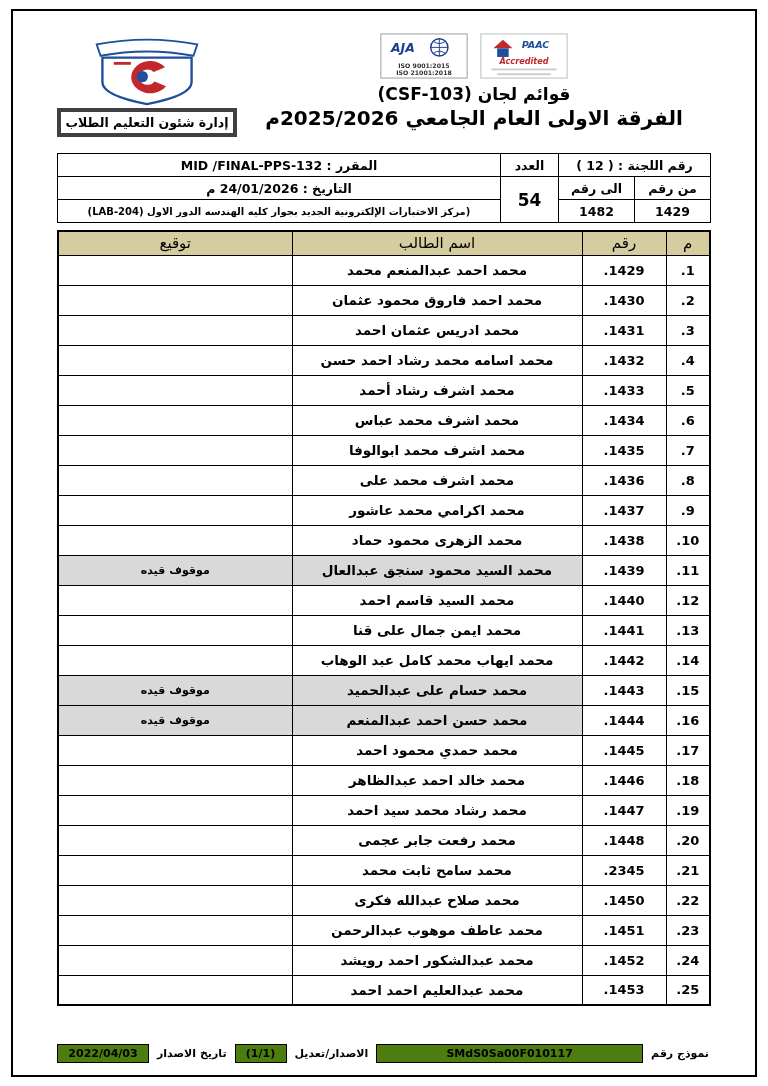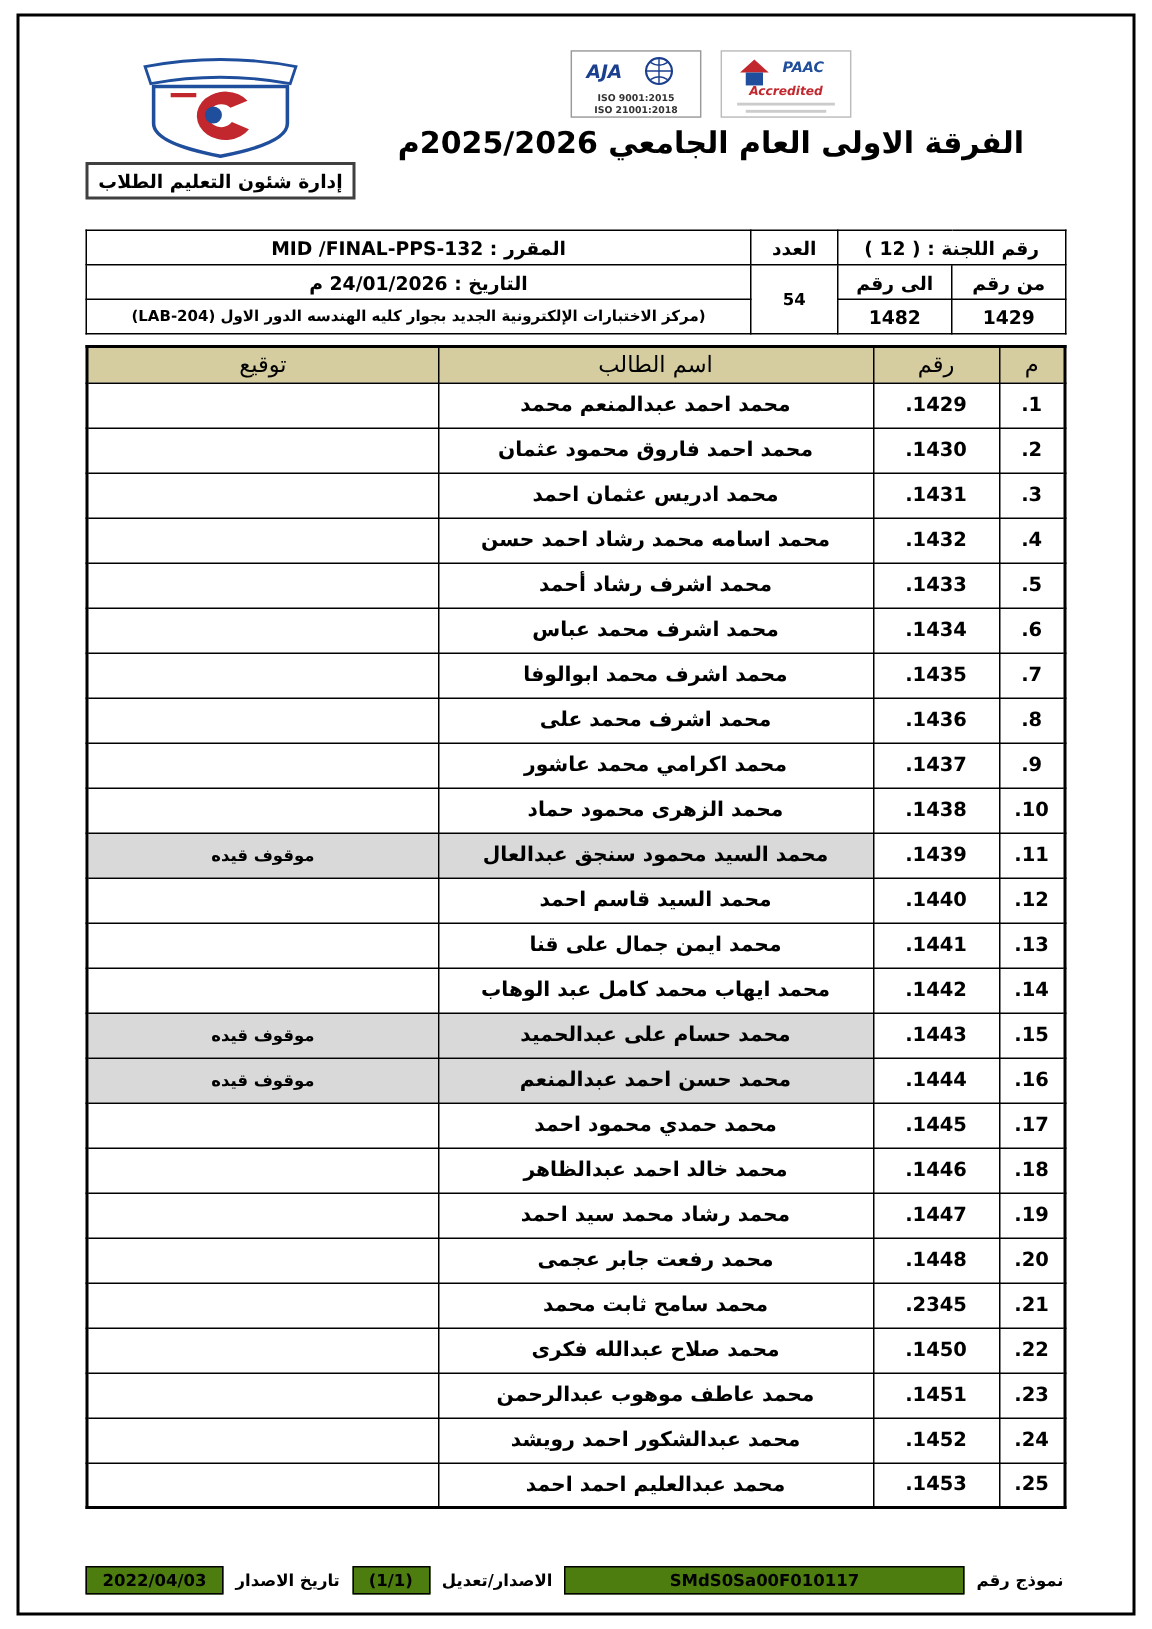--- a/index.html
+++ b/index.html
@@ -23,30 +23,30 @@
   .emblem { width:66px; height:66px; display:block; margin:0 auto; }
   .uni-name { font-size:13px; font-weight:bold; margin-top:1px; }
   .uni-college { font-size:12px; font-weight:bold; }
   .title-block { flex:1; text-align:center; padding:0 8px; }
   .logos-row { display:flex; justify-content:center; gap:10px; height:48px; }
   .logo-small { width:90px; height:46px; }
   .title1 { font-size:17px; font-weight:bold; margin-top:3px; }
   .title2 { font-size:20px; font-weight:bold; margin-top:2px; }
   .admin-block { width:180px; text-align:center; flex:0 0 auto; }
   .crest { width:128px; height:74px; display:block; margin:0 auto; }
-  .admin-label { border:2px solid #404040; font-weight:bold; font-size:12.5px; padding:3px 4px; margin-top:1px; background:#fff; }
+  .admin-label { border:4px solid #404040; font-weight:bold; font-size:12.5px; padding:3px 4px; margin-top:1px; background:#fff; }
 
   
   table.info { width:100%; border-collapse:collapse; margin-top:6px; table-layout:fixed; }
   table.info td {
     border:1.5px solid #000; text-align:center; vertical-align:middle;
     font-weight:bold; font-size:12.5px; padding:2px 4px; height:23px;
   }
   table.info td.venue { font-size:10px; }
-  table.info td.count-value { font-size:11px; }
+  table.info td.count-value { font-size:17px; }
 
   
   table.main { width:100%; border-collapse:collapse; margin-top:7px; border:2px solid #000; table-layout:fixed; }
   table.main th {
     background:var(--table-header-bg, #d5cda0);
     border:1.5px solid #000; font-size:15px; font-weight:normal; height:24px;
   }
   table.main td {
     border:1px solid #000; border-right:1.5px solid #000; border-left:1.5px solid #000;
     text-align:center; vertical-align:middle;
@@ -92,20 +92,21 @@
           </svg>
           <svg class="logo-small" viewBox="0 0 92 48">
             <rect x="1" y="1" width="90" height="46" fill="#ffffff" stroke="#999999" stroke-width="1"></rect>
             <text x="24" y="20" font-size="13" font-weight="bold" font-style="italic" fill="#1b3f8f" text-anchor="middle">AJA</text>
             <circle cx="62" cy="15" r="9" fill="none" stroke="#1b3f8f" stroke-width="1.5"></circle>
             <path d="M53 15 H71 M62 6 V24 M56 9 Q62 13 68 9 M56 21 Q62 17 68 21" stroke="#1b3f8f" stroke-width="1" fill="none"></path>
             <text x="46" y="36" font-size="6.5" font-weight="bold" fill="#333333" text-anchor="middle">ISO 9001:2015</text>
             <text x="46" y="44" font-size="6.5" font-weight="bold" fill="#333333" text-anchor="middle">ISO 21001:2018</text>
           </svg>
         </div>
+        <div class="title1">قوائم لجان (CSF-103)</div>
         <div class="title2">الفرقة الاولى العام الجامعي 2025/2026م</div>
       </div>
 
       <div class="admin-block">
         <svg class="crest" viewBox="0 0 130 78">
           <path d="M12 12 Q65 2 118 12 L114 24 Q65 15 16 24 Z" fill="#ffffff" stroke="#1f4e9c" stroke-width="2"></path>
           <path d="M18 26 H112 V52 Q112 66 65 75 Q18 66 18 52 Z" fill="#ffffff" stroke="#1f4e9c" stroke-width="2.5"></path>
           <path d="M84 36 A20 17 0 1 0 85 56 L73 51 A9 8 0 1 1 72 41 Z" fill="#c1272d"></path>
           <circle cx="60" cy="46" r="6" fill="#1f4e9c"></circle>
           <path d="M30 32 L48 32" stroke="#c1272d" stroke-width="3"></path>

